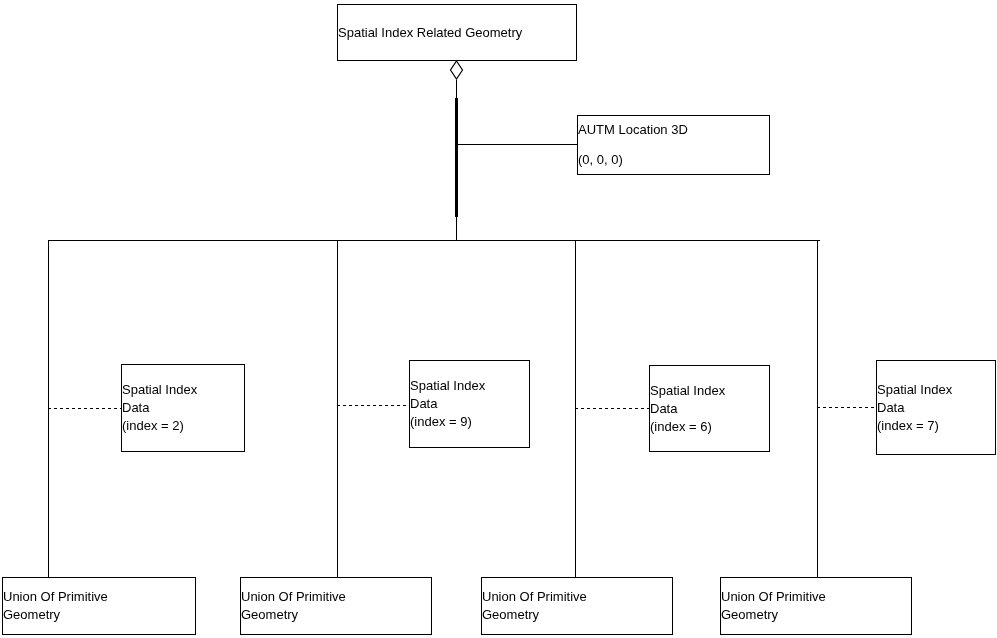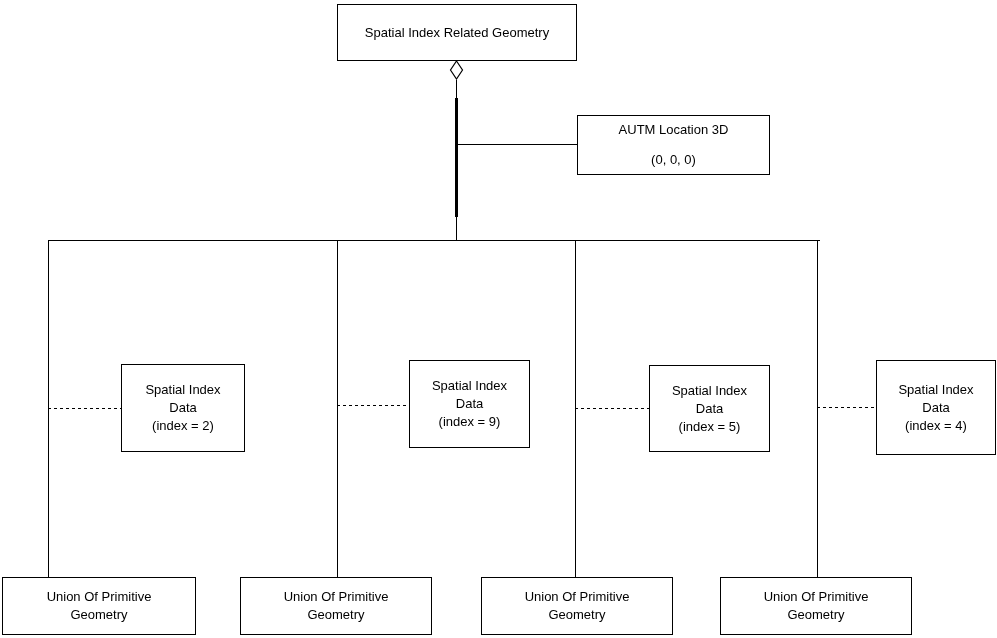--- a/index.html
+++ b/index.html
@@ -23,21 +23,21 @@
     color: var(--text-color);
     overflow: hidden;
   }
   .node {
     position: absolute;
     box-sizing: border-box;
     border: 1px solid var(--border-color);
     background: var(--bg-color);
     display: flex;
     flex-direction: column;
-    align-items: center;
+    align-items: flex-start;
     justify-content: center;
     text-align: center;
     line-height: 18px;
   }
   .vline {
     position: absolute;
     width: 1px;
     background: var(--line-color);
   }
   .vline-bold {
@@ -109,26 +109,26 @@
     <span>(index = 2)</span>
   </div>
   <div class="node" style="left:409px; top:360px; width:121px; height:88px;">
     <span>Spatial Index</span>
     <span>Data</span>
     <span>(index = 9)</span>
   </div>
   <div class="node" style="left:649px; top:365px; width:121px; height:87px;">
     <span>Spatial Index</span>
     <span>Data</span>
-    <span>(index = 5)</span>
+    <span>(index = 6)</span>
   </div>
   <div class="node" style="left:876px; top:360px; width:120px; height:95px;">
     <span>Spatial Index</span>
     <span>Data</span>
-    <span>(index = 4)</span>
+    <span>(index = 7)</span>
   </div>
 
   <div class="node" style="left:2px; top:577px; width:194px; height:58px;">
     <span>Union Of Primitive</span>
     <span>Geometry</span>
   </div>
   <div class="node" style="left:240px; top:577px; width:192px; height:58px;">
     <span>Union Of Primitive</span>
     <span>Geometry</span>
   </div>

